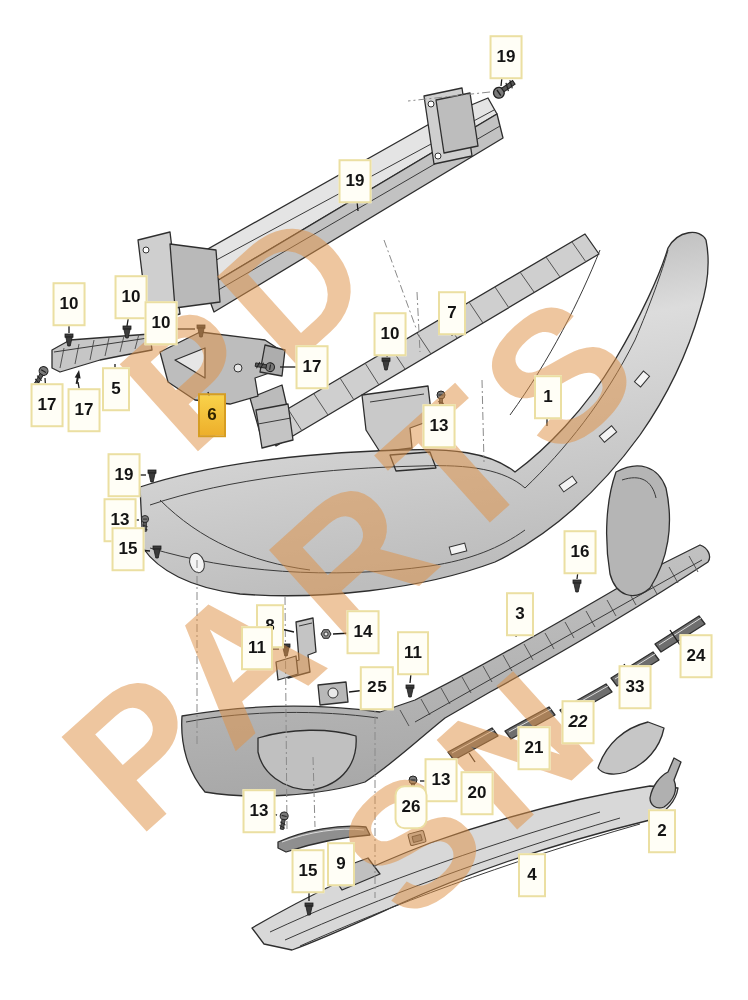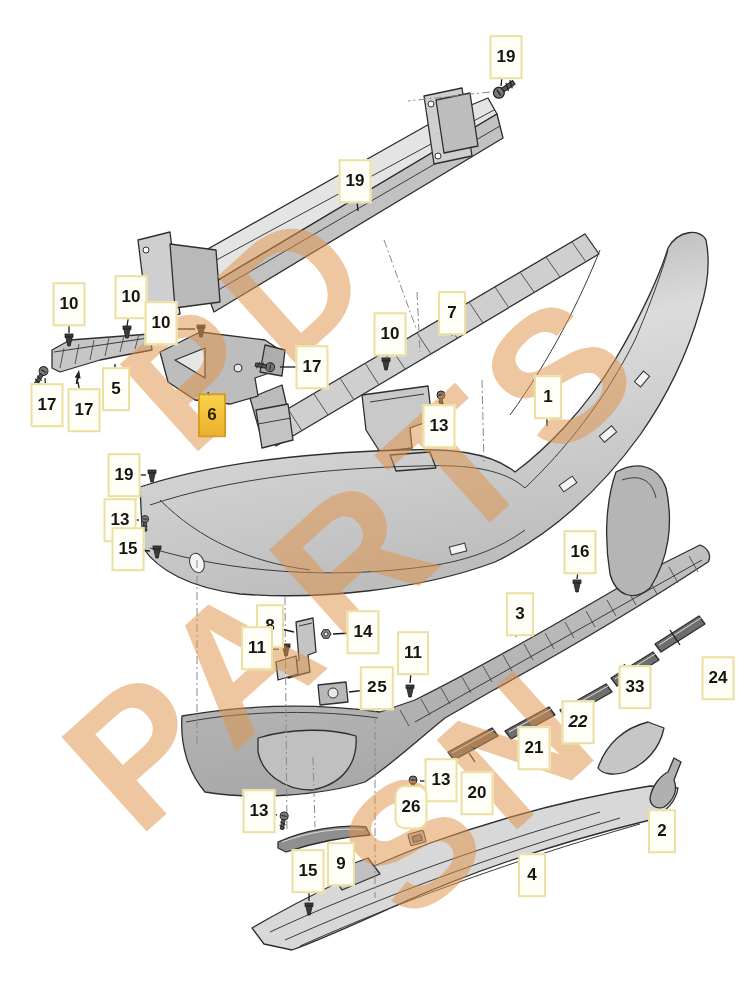--- a/index.html
+++ b/index.html
@@ -293,21 +293,21 @@
       <div class="callout" style="left: 124px; top: 475px;">19</div>
       <div class="callout" style="left: 120px; top: 520px;">13</div>
       <div class="callout" style="left: 128px; top: 549px;">15</div>
       <div class="callout" style="left: 580px; top: 552px;">16</div>
       <div class="callout" style="left: 270px; top: 626px;">8</div>
       <div class="callout" style="left: 363px; top: 632px;">14</div>
       <div class="callout" style="left: 257px; top: 648px;">11</div>
       <div class="callout" style="left: 413px; top: 653px;">11</div>
       <div class="callout" style="left: 520px; top: 614px;">3</div>
       <div class="callout" style="left: 377px; top: 688px; font-family: Liberation Mono, monospace;">25</div>
-      <div class="callout" style="left: 718px; top: 656px; margin-top: 22px;">24</div>
+      <div class="callout" style="left: 696px; top: 656px;">24</div>
       <div class="callout" style="left: 635px; top: 687px;">33</div>
       <div class="callout" style="left: 578px; top: 722px; font-style: italic;">22</div>
       <div class="callout" style="left: 534px; top: 748px;">21</div>
       <div class="callout" style="left: 477px; top: 793px;">20</div>
       <div class="callout" style="left: 441px; top: 780px;">13</div>
       <div class="callout" style="left: 411px; top: 807px; border-radius: 10px;">26</div>
       <div class="callout" style="left: 259px; top: 811px;">13</div>
       <div class="callout" style="left: 341px; top: 864px;">9</div>
       <div class="callout" style="left: 308px; top: 871px;">15</div>
       <div class="callout" style="left: 662px; top: 831px;">2</div>

